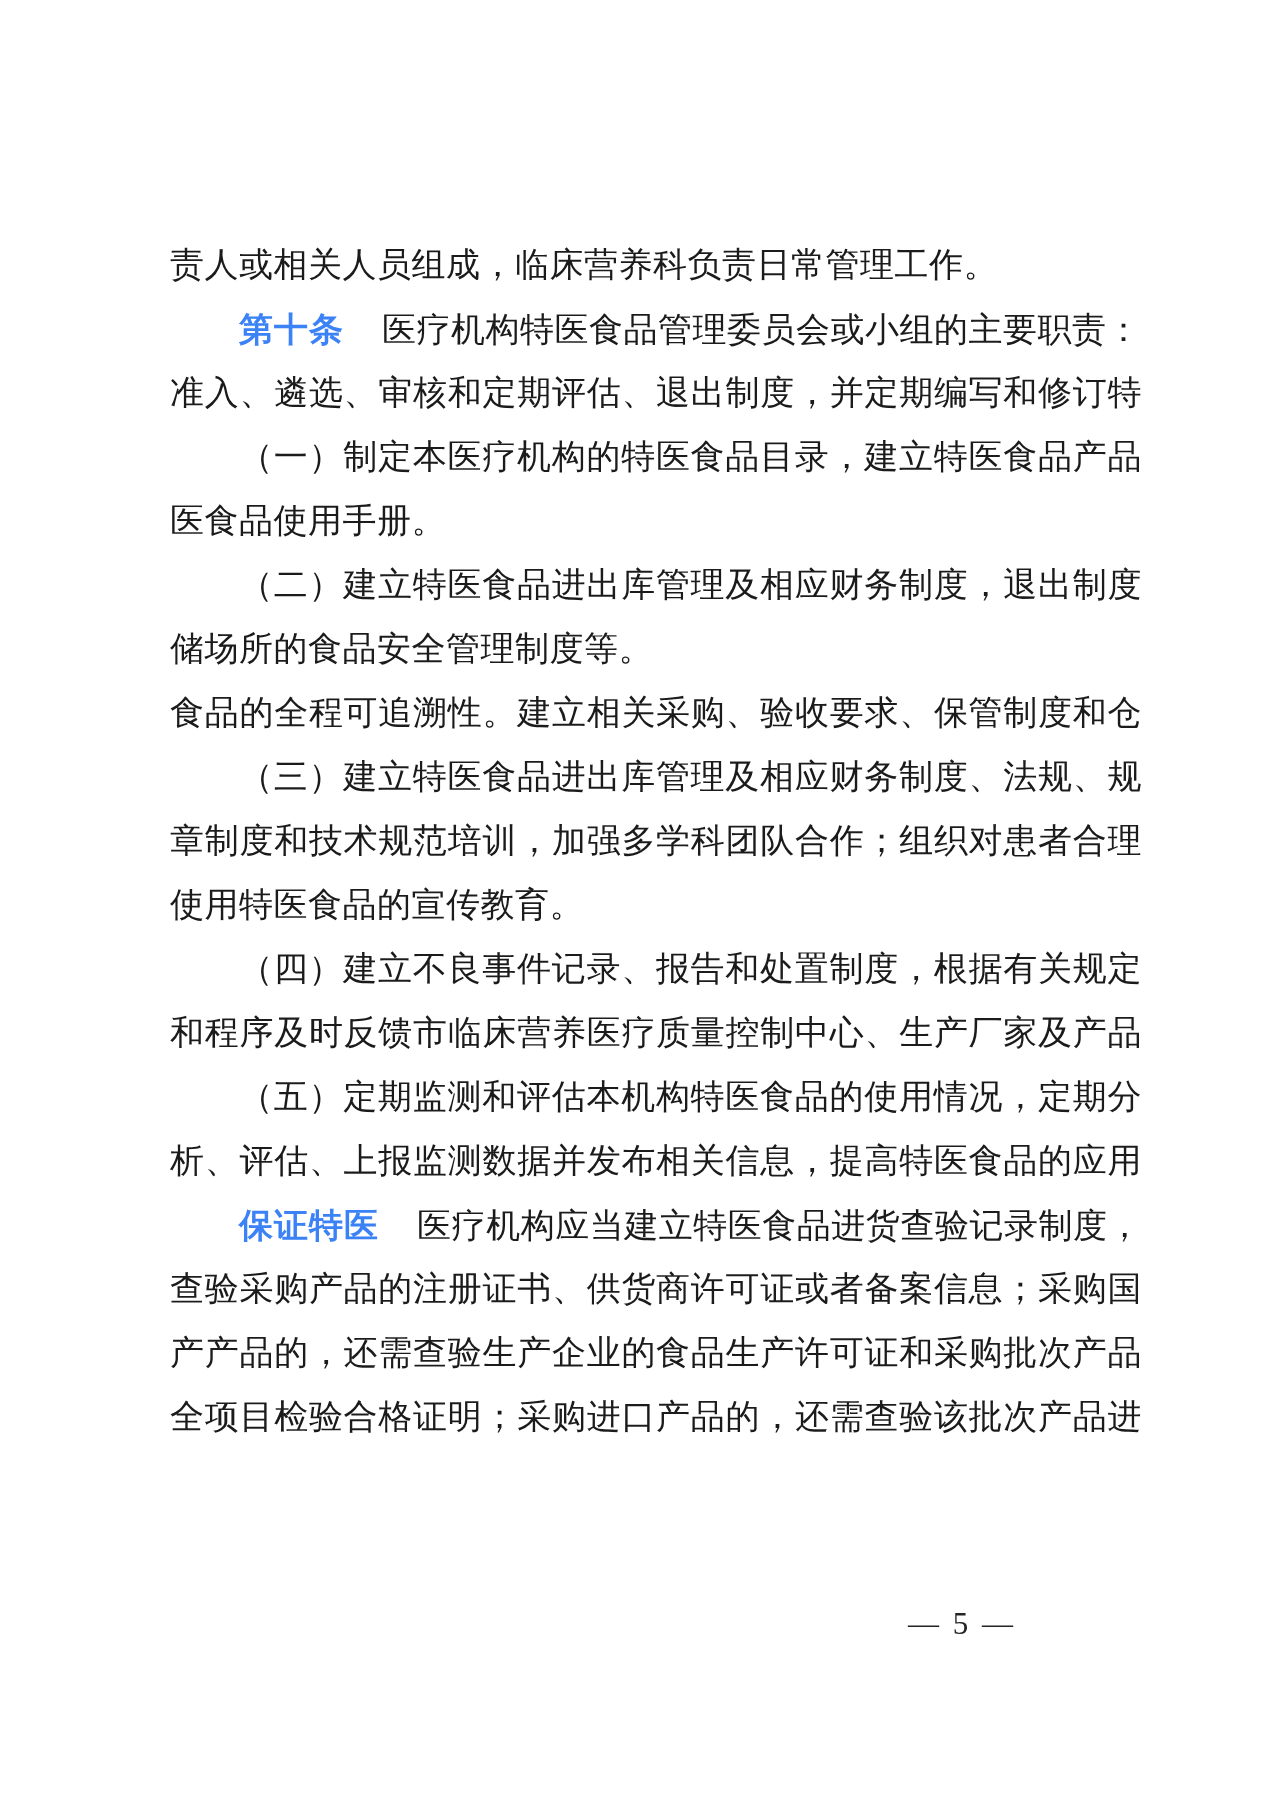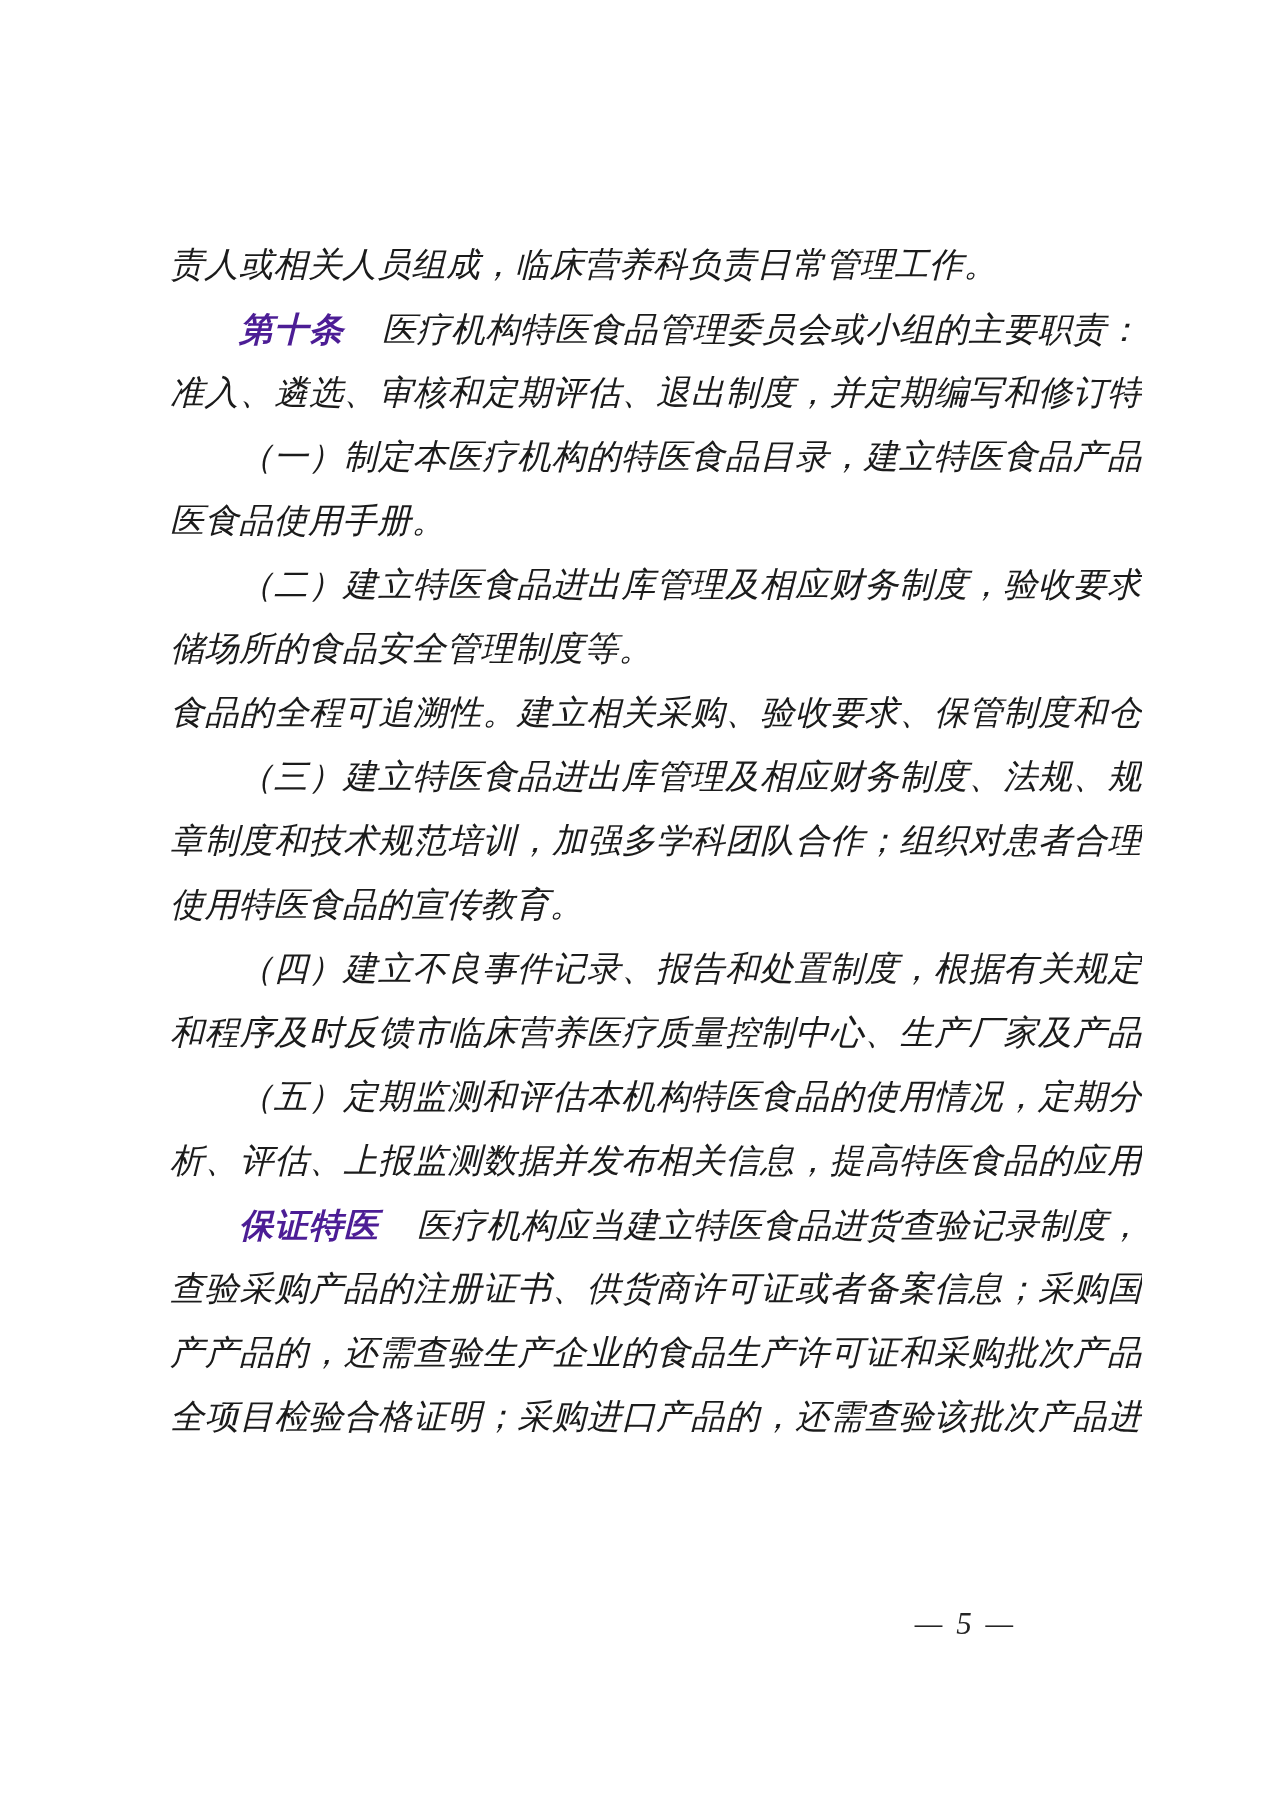--- a/index.html
+++ b/index.html
@@ -8,21 +8,20 @@
     background: #ffffff;
   }
   .page {
     position: relative;
     width: 1212px;
     height: 1810px;
     background: #ffffff;
     overflow: hidden;
     font-family: "Liberation Serif", "DejaVu Serif", serif;
     color: #1b1b1b;
-    font-style: italic;
   }
   .text-block {
     position: absolute;
     left: 170px;
     top: 233px;
     width: 972px;
   }
   .paragraph {
     margin: 0;
     padding: 0;
@@ -39,21 +38,21 @@
   }
   .line.last {
     text-align-last: left;
   }
   .line.indent {
     padding-left: 69px;
   }
   .article-label {
     font-family: "Liberation Sans", "DejaVu Sans", sans-serif;
     font-weight: 700;
-    color: #4c1d95;
+    color: #3b82f6;
     margin-right: 38px;
     letter-spacing: 1px;
   }
   .page-number {
     position: absolute;
     top: 1606px;
     right: 196px;
     font-size: 31px;
     line-height: 36px;
     color: #242424;
@@ -71,21 +70,21 @@
       </div>
       <div class="paragraph">
         <div class="line indent last"><span class="article-label">第十条</span>医疗机构特医食品管理委员会或小组的主要职责：</div>
       </div>
       <div class="paragraph">
         <div class="line">准入、遴选、审核和定期评估、退出制度，并定期编写和修订特</div>
         <div class="line indent">（一）制定本医疗机构的特医食品目录，建立特医食品产品</div>
         <div class="line last">医食品使用手册。</div>
       </div>
       <div class="paragraph">
-        <div class="line indent">（二）建立特医食品进出库管理及相应财务制度，验收要求</div>
+        <div class="line indent">（二）建立特医食品进出库管理及相应财务制度，退出制度</div>
         <div class="line last">储场所的食品安全管理制度等。</div>
         <div class="line">食品的全程可追溯性。建立相关采购、验收要求、保管制度和仓</div>
       </div>
       <div class="paragraph">
         <div class="line indent">（三）建立特医食品进出库管理及相应财务制度、法规、规</div>
         <div class="line">章制度和技术规范培训，加强多学科团队合作；组织对患者合理</div>
         <div class="line last">使用特医食品的宣传教育。</div>
       </div>
       <div class="paragraph">
         <div class="line indent">（四）建立不良事件记录、报告和处置制度，根据有关规定</div>

